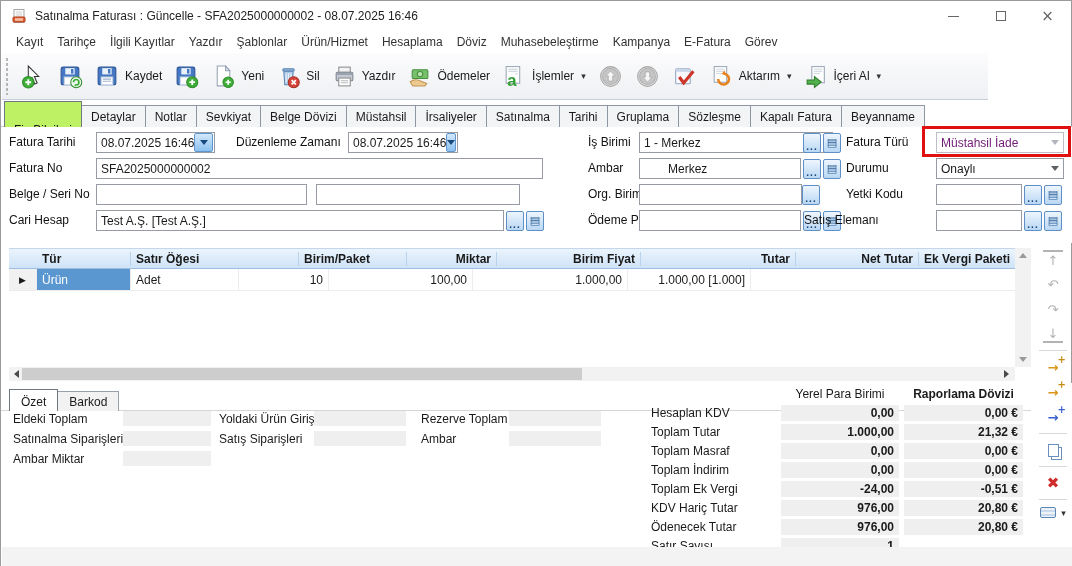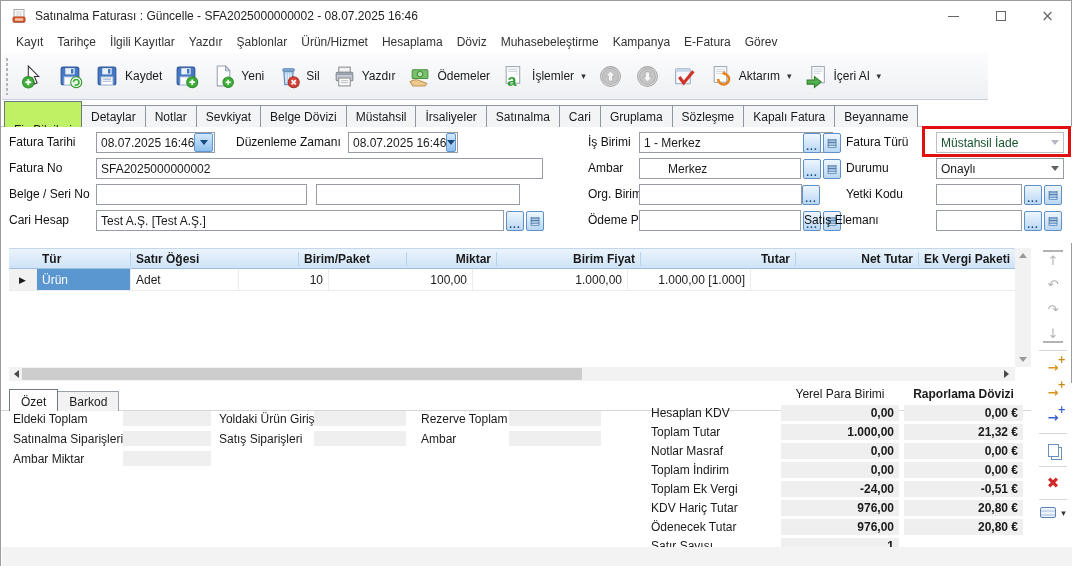--- a/index.html
+++ b/index.html
@@ -40,21 +40,21 @@
   .tf { position:absolute; height:21px; border:1px solid #979ca4; background:#fff; display:flex; align-items:center; padding:0 4px; white-space:nowrap; overflow:hidden; }
   .btnrow { position:absolute; height:21px; display:flex; gap:2px; align-items:center; }
   .sbtn { width:18px; height:20px; border:1px solid #5f8fc7; border-radius:2px; background:linear-gradient(#eef6fe,#b9d7f3); color:#17497e; font-weight:bold; font-size:10px; letter-spacing:1px; display:flex; align-items:flex-end; justify-content:center; line-height:11px; }
   .kbtn { width:18px; height:20px; border:1px solid #5f8fc7; border-radius:2px; background:linear-gradient(#eef6fe,#b9d7f3); color:#2d5f96; font-size:11px; display:flex; align-items:center; justify-content:center; font-family:"DejaVu Sans", sans-serif; }
   .datebtn { width:21px; height:19px; margin-right:-3px; margin-left:auto; border:1px solid #5f96cf; border-radius:2px; background:linear-gradient(#d2e8fb,#8cc0ee); display:flex; align-items:center; justify-content:center; }
   .tri { width:0; height:0; border-left:4px solid transparent; border-right:4px solid transparent; border-top:5px solid #17497e; }
   .combo { position:absolute; height:21px; border:1px solid #979ca4; background:#fff; display:flex; align-items:center; padding:0 4px; }
   .combo .cval { flex:1; white-space:nowrap; overflow:hidden; }
   .combo .ctri { width:0; height:0; border-left:4px solid transparent; border-right:4px solid transparent; border-top:5px solid #5c6166; }
   .combo.disabled { border-color:#bcc0c6; }
-  .combo.disabled .cval { color:#14532d; }
+  .combo.disabled .cval { color:#701a75; }
   .combo.disabled .ctri { border-top-color:#b3b7bd; }
   .hl-red { position:absolute; left:921px; top:-1px; width:149px; height:31px; border:3px solid #e01010; z-index:9; pointer-events:none; }
 
   
   .grid { position:absolute; left:8px; top:247px; width:1006px; background:#fff; z-index:2; }
   .ghead { display:flex; height:21px; background:linear-gradient(#eaf4fd,#cfe3f7); border-top:1px solid #c5d6ea; border-bottom:1px solid #9cbfe2; font-weight:bold;align-items:center; }
   .gh { border-right:1px solid #b9d3ec; display:flex; align-items:center; padding:0 5px; white-space:nowrap; overflow:hidden; }
   .gh.num { justify-content:flex-end; }
   .grow { display:flex; height:22px; border-bottom:1px solid #ececec; }
   .gc { border-right:1px solid #ececec; display:flex; align-items:center; padding:0 5px; white-space:nowrap; overflow:hidden; }
@@ -292,21 +292,21 @@
   <div class="tabline"></div>
   <div class="tabstrip">
     <span class="tab active">Fiş Bilgileri</span>
     <span class="tab">Detaylar</span>
     <span class="tab">Notlar</span>
     <span class="tab">Sevkiyat</span>
     <span class="tab">Belge Dövizi</span>
     <span class="tab">Müstahsil</span>
     <span class="tab">İrsaliyeler</span>
     <span class="tab">Satınalma</span>
-    <span class="tab">Cari</span>
+    <span class="tab">Tarihi</span>
     <span class="tab">Gruplama</span>
     <span class="tab">Sözleşme</span>
     <span class="tab">Kapalı Fatura</span>
     <span class="tab">Beyanname</span>
   </div>
 
   <div class="form">
 
     <span class="lbl" style="left:8px; top:5px;">Fatura Tarihi</span>
     <div class="tf" style="left:95px; top:5px; width:119px;">
@@ -550,21 +550,21 @@
     <span class="sumhead" style="left:903px; width:119px;font-weight:bold;">Raporlama Dövizi</span>
 
     <span class="sumlbl" style="left:650px; top:22px;">Hesaplan KDV</span>
     <span class="sumbox" style="left:780px; top:22px; width:118px;">0,00</span>
     <span class="sumbox" style="left:903px; top:22px; width:119px;">0,00 €</span>
 
     <span class="sumlbl" style="left:650px; top:41px;">Toplam Tutar</span>
     <span class="sumbox" style="left:780px; top:41px; width:118px;">1.000,00</span>
     <span class="sumbox" style="left:903px; top:41px; width:119px;">21,32 €</span>
 
-    <span class="sumlbl" style="left:650px; top:60px;">Notlar Masraf</span>
+    <span class="sumlbl" style="left:650px; top:60px;">Toplam Masraf</span>
     <span class="sumbox" style="left:780px; top:60px; width:118px;">0,00</span>
     <span class="sumbox" style="left:903px; top:60px; width:119px;">0,00 €</span>
 
     <span class="sumlbl" style="left:650px; top:79px;">Toplam İndirim</span>
     <span class="sumbox" style="left:780px; top:79px; width:118px;">0,00</span>
     <span class="sumbox" style="left:903px; top:79px; width:119px;">0,00 €</span>
 
     <span class="sumlbl" style="left:650px; top:98px;">Toplam Ek Vergi</span>
     <span class="sumbox" style="left:780px; top:98px; width:118px;">-24,00</span>
     <span class="sumbox" style="left:903px; top:98px; width:119px;">-0,51 €</span>

